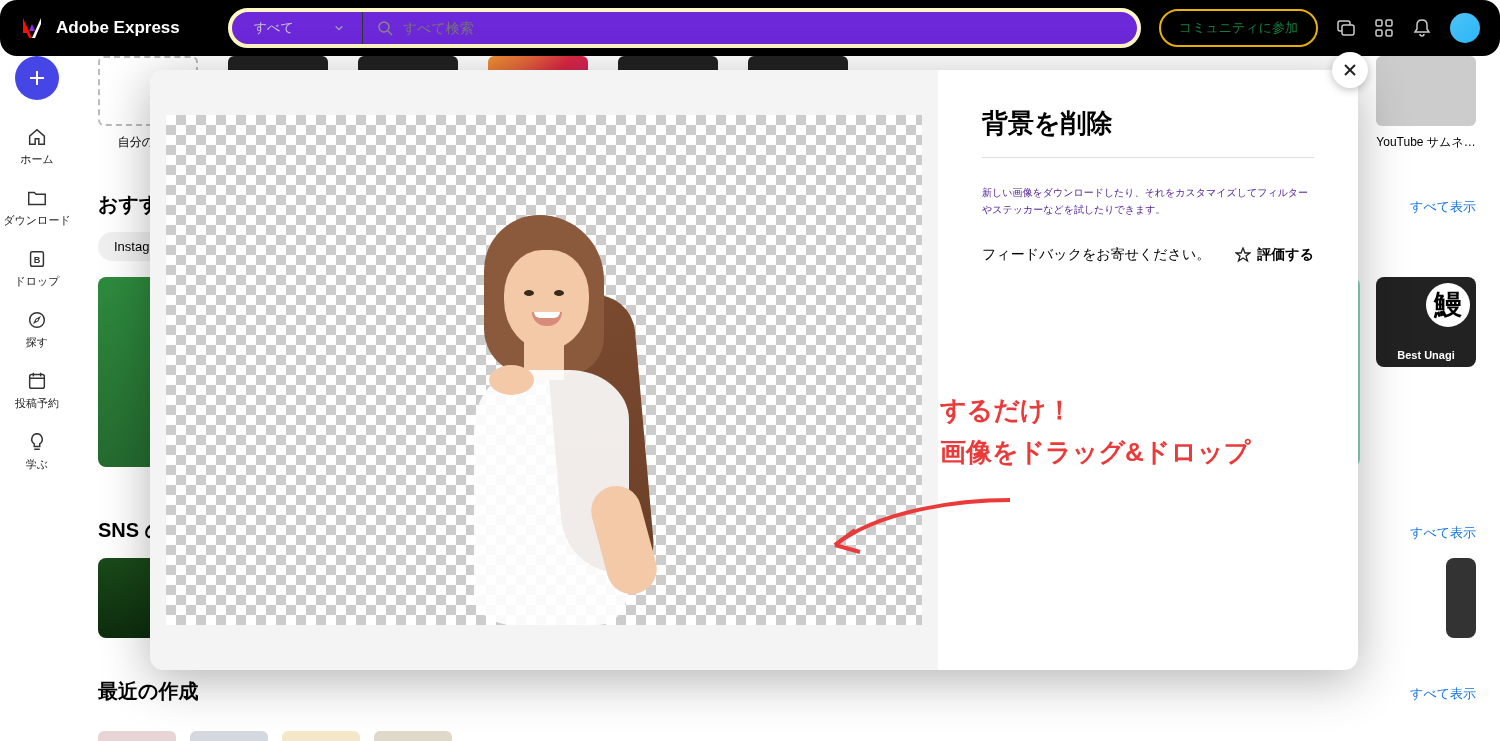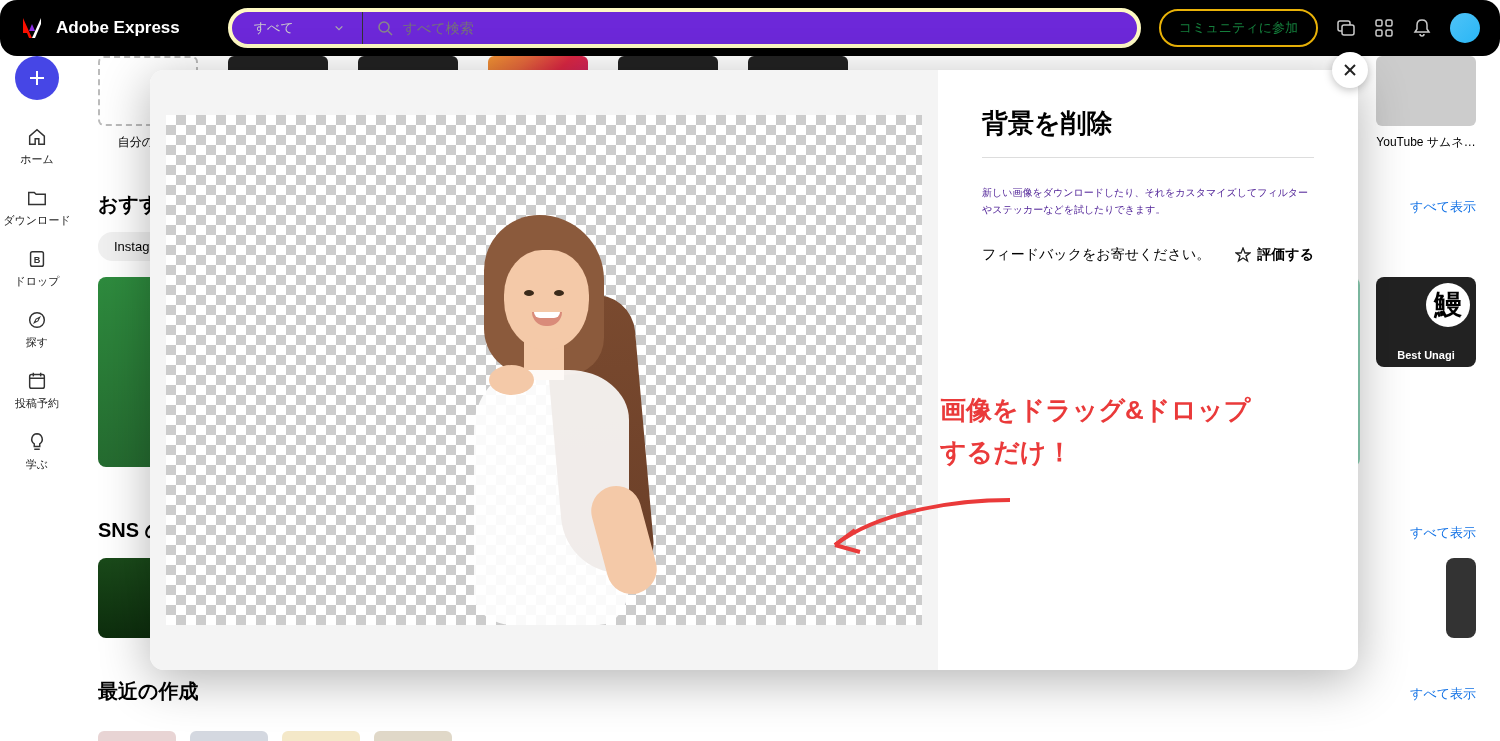--- a/index.html
+++ b/index.html
@@ -295,20 +295,20 @@
 </div>
 <div class="close-btn">
   <svg width="16" height="16" viewBox="0 0 16 16">
       <line x1="3" y1="3" x2="13" y2="13" stroke="#222" stroke-width="2"></line>
       <line x1="13" y1="3" x2="3" y2="13" stroke="#222" stroke-width="2"></line>
     </svg>
 </div>
 
 <div class="annotation">
   <div class="anno-text">
+    <div>するだけ！</div>
     <div>画像をドラッグ&amp;ドロップ</div>
-    <div>するだけ！</div>
   </div>
   <svg class="anno-arrow" width="200" height="80" viewBox="0 0 200 80">
     <path d="M190 10 C 140 10, 60 20, 15 55" stroke="#ea3a3a" stroke-width="4" fill="none"></path>
     <path d="M15 55 L35 40 M15 55 L40 62" stroke="#ea3a3a" stroke-width="4" fill="none"></path>
   </svg>
 </div>
 
 </body></html>

